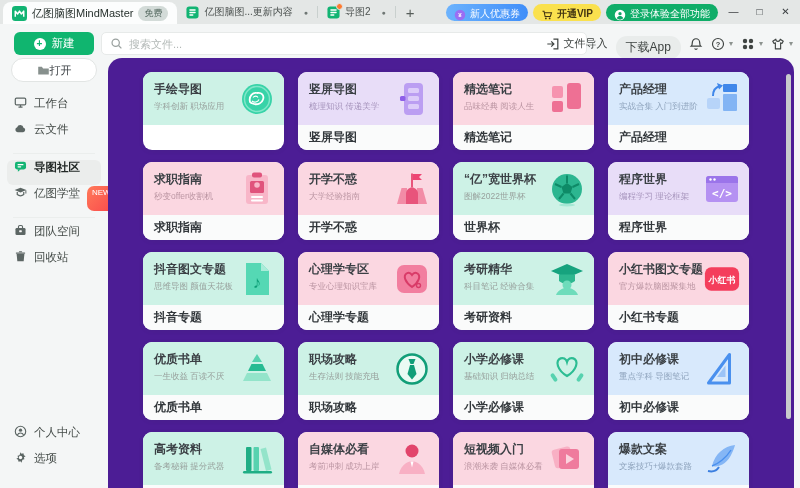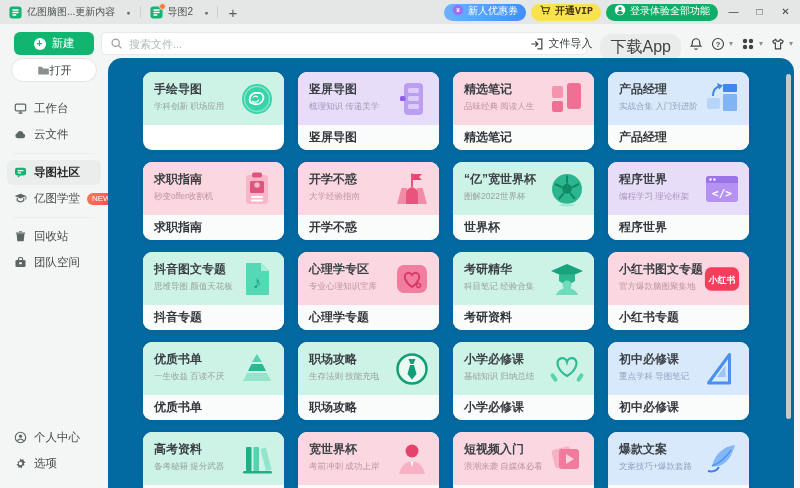--- a/index.html
+++ b/index.html
@@ -13,54 +13,54 @@
   .tab .icon14 { width:15px; height:15px; flex:0 0 auto; position:relative; }
   .tab .icon14 svg { width:15px; height:15px; display:block; }
   .free-badge { background:#d3dbd8; color:#53685f; font-size:9px; padding:1px 6px; border-radius:8px; }
   .doc-wrap { position:relative; width:13px; height:13px; }
   .doc-wrap svg { width:13px; height:13px; display:block; }
   .notif-dot { position:absolute; top:-3px; right:-3px; width:7px; height:7px; border-radius:50%; background:#ff7a2f; border:1px solid #e4e7e6; }
   .dirty-dot { font-size:7px; color:#6f7774; margin-left:6px; }
   .vsep { width:1px; height:12px; background:#c9d0ce; align-self:center; }
   .new-tab { align-self:center; font-size:15px; color:#565d5a; padding:0 10px; cursor:default; }
   .titlebar-right { margin-left:auto; display:flex; align-items:center; gap:5px; padding-right:4px; align-self:center; }
-  .pill { height:17px; display:flex; align-items:flex-start; gap:4px; border-radius:9px; font-size:10px; padding:0 8px; white-space:nowrap;font-family:Liberation Mono, monospace; }
+  .pill { height:17px; display:flex; align-items:flex-end; gap:4px; border-radius:9px; font-size:10px; padding:0 8px; white-space:nowrap; }
   .pill svg { width:12px; height:12px; }
   .pill.coupon { background:linear-gradient(90deg,#6cb3fd,#3f8ef9); color:#fff; }
   .pill.vip { background:#fae14e; color:#433511; font-weight:bold; }
   .pill.login { background:#0fad68; color:#fff; }
   .win-btn { width:21px; text-align:center; font-size:10px; color:#3c4043; line-height:24px; }
 
   
   .new-btn { position:absolute; left:14px; top:32px; width:80px; height:23px; background:#10b56f; border-radius:6px; display:flex; align-items:center; justify-content:center; gap:6px; color:#fff; font-size:11.5px; }
   .new-btn .plus-circle { width:12px; height:12px; border-radius:50%; background:#fff; color:#10b56f; font-size:10px; line-height:11px; text-align:center; font-weight:bold; }
   .searchbox { position:absolute; left:101px; top:32px; width:486px; height:23px; background:#fff; border:1px solid #e7eae9; border-radius:5px; display:flex; align-items:center; padding:0 8px; gap:6px; }
   .searchbox svg { width:13px; height:13px; }
   .searchbox input { border:none; outline:none; flex:1; font-size:11px; color:#444; background:transparent; font-family:inherit; }
   .searchbox input::placeholder { color:#b3b9b7; }
   .toolbar-right { position:absolute; right:7px; top:32px; height:23px; display:flex; align-items:center; gap:8px; }
   .tool-item { display:flex; align-items:center; gap:4px; font-size:11px; color:#3f4442; white-space:nowrap; }
   .tool-item svg { width:14px; height:14px; display:block; }
   .caret { font-size:8px; color:#8c938f; }
-  .dl-pill { background:#e9eceb; border-radius:11px; padding:3px 10px; font-size:16px; color:#3f4442;margin-top:8px; }
+  .dl-pill { background:#e9eceb; border-radius:11px; padding:3px 10px; font-size:12px; color:#3f4442;margin-top:8px; }
 
   
   .sidebar { position:absolute; left:0; top:58px; width:108px; bottom:0; }
   .open-btn { margin:0 11px; width:86px; height:24px; background:#fff; border:1px solid #e2e5e4; border-radius:13px; display:flex; align-items:center; justify-content:center; font-size:11px; color:#3c4145; }
   .open-btn svg { width:13px; height:13px; }
   .side-list { margin-top:14px; }
-  .side-item { height:25px; margin:1px 7px; padding:0 7px; border-radius:6px; display:flex; align-items:center; gap:7px; font-size:11.5px; color:#434a47; white-space:nowrap; }
+  .side-item { height:25px; margin:1px 7px; padding:0 7px; border-radius:6px; display:flex; gap:7px; font-size:11.5px; color:#434a47; white-space:nowrap; }
   .side-item svg { width:13px; height:13px; flex:0 0 auto; }
   .side-item.active { background:#ebedec; font-weight:bold; color:#222826; }
   .side-sep { border-top:1px solid #ebeeed; margin:6px 13px; }
   .new-badge { background:linear-gradient(135deg,#ff7a59,#f9484b); color:#fff; font-size:8px; font-weight:normal; padding:1.5px 5px; border-radius:7px; }
   .side-bottom { position:absolute; bottom:11px; left:0; width:100%; }
 
   
-  .main { position:absolute; left:108px; top:58px; width:686px; height:430px; background:#0369a1; border-radius:14px 14px 0 0; overflow:hidden; }
+  .main { position:absolute; left:108px; top:58px; width:686px; height:430px; background:#4c1d95; border-radius:14px 14px 0 0; overflow:hidden; }
   .grid { position:absolute; left:35px; top:14px; display:grid; grid-template-columns:repeat(4,141px); grid-auto-rows:78px; gap:12px 14px; }
   .card { border-radius:9px; overflow:hidden; display:flex; flex-direction:column; box-shadow:0 1px 5px rgba(50,60,60,.10); background:#fff; }
   .banner { height:53px; position:relative; padding:9px 0 0 11px; }
   .banner.mint { background:#cdf2e6; }
   .banner.pink { background:#fbd7e1; }
   .banner.lavender { background:#e8ddf8; }
   .banner.blue { background:#d8e9fc; }
   .card-title { font-size:12px; font-weight:bold; color:#3b4045; }
   .card-subtitle { font-size:8.5px; color:#98a19d; margin-top:3px; }
   .banner.pink .card-subtitle { color:#bb95a2; }
@@ -69,20 +69,30 @@
   .card-icon { position:absolute; right:7px; top:8px; width:40px; height:38px; display:flex; align-items:center; justify-content:center; }
   .card-icon svg { width:36px; height:36px; }
   .card-footer { flex:1; background:#fafbfb; display:flex; align-items:center; padding-left:11px; font-size:12px; font-weight:bold; color:#33383c; }
   .scrollbar { position:absolute; right:3px; top:16px; width:5px; height:400px; }
   .scroll-thumb { width:5px; height:345px; border-radius:3px; background:#c8cbcc; }
 </style>
 </head>
 <body>
 
 <div class="titlebar">
+  <div class="tab active">
+    <span class="icon14">
+        <svg viewBox="0 0 16 16">
+          <rect width="16" height="16" rx="3.5" fill="#12b473"></rect>
+          <path d="M3.5 11.5v-6l2.5 3 2-3 2 3 2.5-3v6" fill="none" stroke="#fff" stroke-width="1.6" stroke-linejoin="round"></path>
+        </svg>
+      </span>
+    <span>亿图脑图MindMaster</span>
+    <span class="free-badge">免费</span>
+  </div>
   <div class="tab">
     <span class="doc-wrap">
         <svg viewBox="0 0 14 14">
           <rect x="0.5" y="0.5" width="13" height="13" rx="3" fill="#12b473"></rect>
           <rect x="3.5" y="3.6" width="7" height="1.4" rx="0.7" fill="#fff"></rect>
           <rect x="3.5" y="6.3" width="7" height="1.4" rx="0.7" fill="#fff"></rect>
           <rect x="3.5" y="9" width="4.5" height="1.4" rx="0.7" fill="#fff"></rect>
         </svg>
       </span>
     <span>亿图脑图...更新内容</span>
@@ -247,36 +257,36 @@
             <path d="M14.6 5.3v4" stroke="#5c6664" stroke-width="1.2"></path>
           </svg>
         </span>
       <span>亿图学堂</span>
       <span class="new-badge">NEW</span>
     </div>
     <div class="side-sep"></div>
     <div class="side-item">
       <span style="display:flex">
           <svg viewBox="0 0 16 16">
+            <rect x="1.8" y="4.8" width="12.4" height="8.8" rx="1.6" fill="#5c6664"></rect>
+            <path d="M5.5 4.8V3.4A1.6 1.6 0 0 1 7.1 1.8h1.8a1.6 1.6 0 0 1 1.6 1.6v1.4" fill="none" stroke="#5c6664" stroke-width="1.4"></path>
+            <rect x="6.4" y="7.8" width="3.2" height="2.2" rx="0.6" fill="#fbfbfb"></rect>
+          </svg>
+        </span>
+      <span>团队空间</span>
+    </div>
+    <div class="side-item">
+      <span style="display:flex">
+          <svg viewBox="0 0 16 16">
             <path d="M3.2 4.8h9.6l-.9 9H4.1z" fill="#5c6664"></path>
             <rect x="2.2" y="3" width="11.6" height="1.5" rx="0.7" fill="#5c6664"></rect>
             <rect x="6" y="1.4" width="4" height="1.5" rx="0.7" fill="#5c6664"></rect>
           </svg>
         </span>
       <span>回收站</span>
-    </div>
-    <div class="side-item">
-      <span style="display:flex">
-          <svg viewBox="0 0 16 16">
-            <rect x="1.8" y="4.8" width="12.4" height="8.8" rx="1.6" fill="#5c6664"></rect>
-            <path d="M5.5 4.8V3.4A1.6 1.6 0 0 1 7.1 1.8h1.8a1.6 1.6 0 0 1 1.6 1.6v1.4" fill="none" stroke="#5c6664" stroke-width="1.4"></path>
-            <rect x="6.4" y="7.8" width="3.2" height="2.2" rx="0.6" fill="#fbfbfb"></rect>
-          </svg>
-        </span>
-      <span>团队空间</span>
     </div>
   </div>
   <div class="side-bottom">
     <div class="side-item">
       <span style="display:flex">
           <svg viewBox="0 0 16 16">
             <circle cx="8" cy="8" r="6.4" fill="none" stroke="#5c6664" stroke-width="1.4"></circle>
             <circle cx="8" cy="6.4" r="2" fill="#5c6664"></circle>
             <path d="M4.2 12.3c.9-1.9 2.6-2.4 3.8-2.4s2.9.5 3.8 2.4" fill="none" stroke="#5c6664" stroke-width="1.4"></path>
           </svg>
@@ -574,21 +584,21 @@
               <rect x="4" y="30" width="29" height="2.5" rx="1.2" fill="#1fae85"></rect>
             </svg>
           </div>
         </div>
         <div class="card-footer">
           <span></span>
         </div>
       </div>
       <div class="card">
         <div class="banner pink">
-          <div class="card-title">宽世界杯</div>
+          <div class="card-title">自媒体必看</div>
           <div class="card-subtitle">考前冲刺 成功上岸</div>
           <div class="card-icon">
             <svg viewBox="0 0 36 36">
               <circle cx="18" cy="10" r="6.5" fill="#e2446b"></circle>
               <path d="M5 33c2-10 10-13 13-13s11 3 13 13z" fill="#f8b0c4"></path>
               <path d="M16.5 20.5h3L18 26.5z" fill="#fff"></path>
             </svg>
           </div>
         </div>
         <div class="card-footer">

